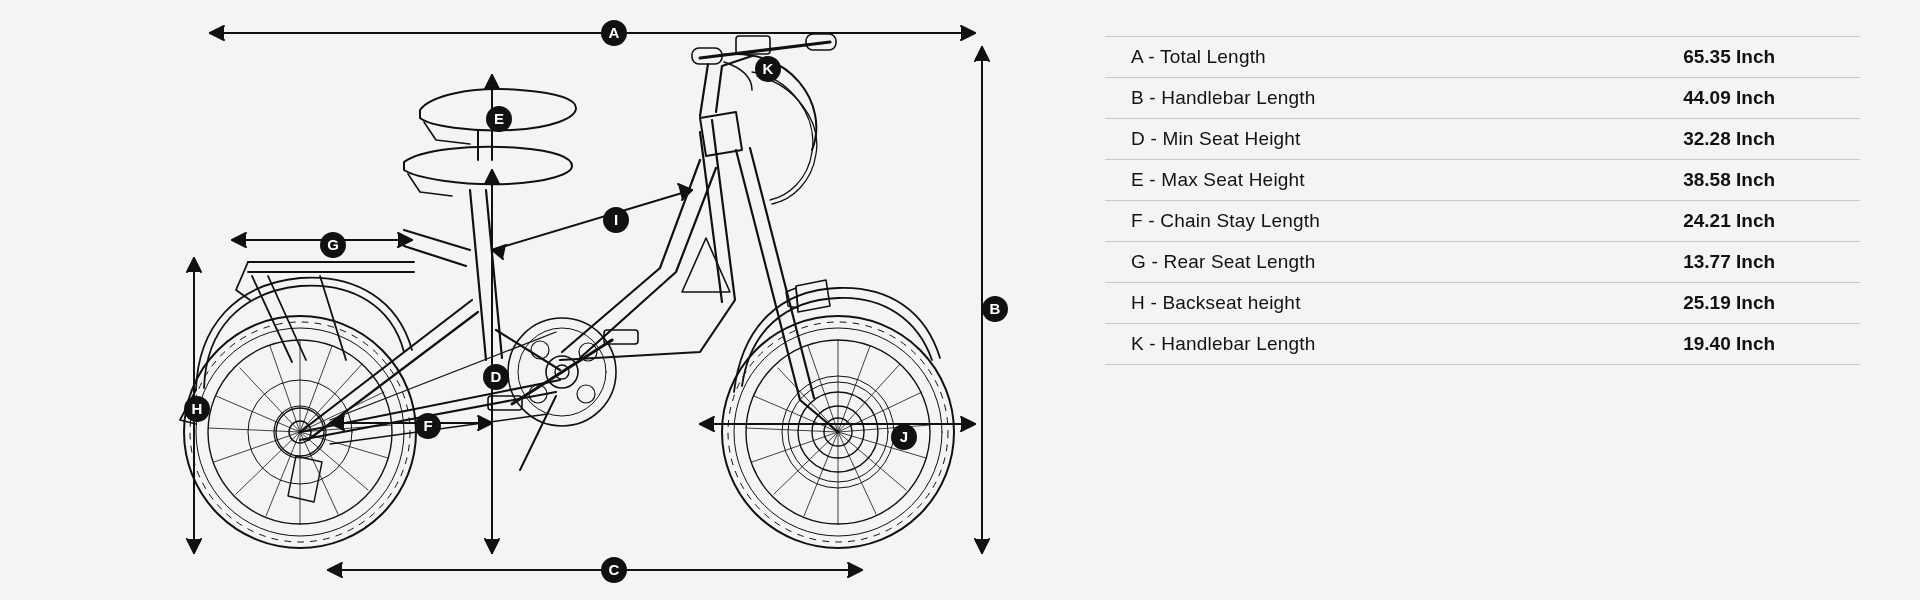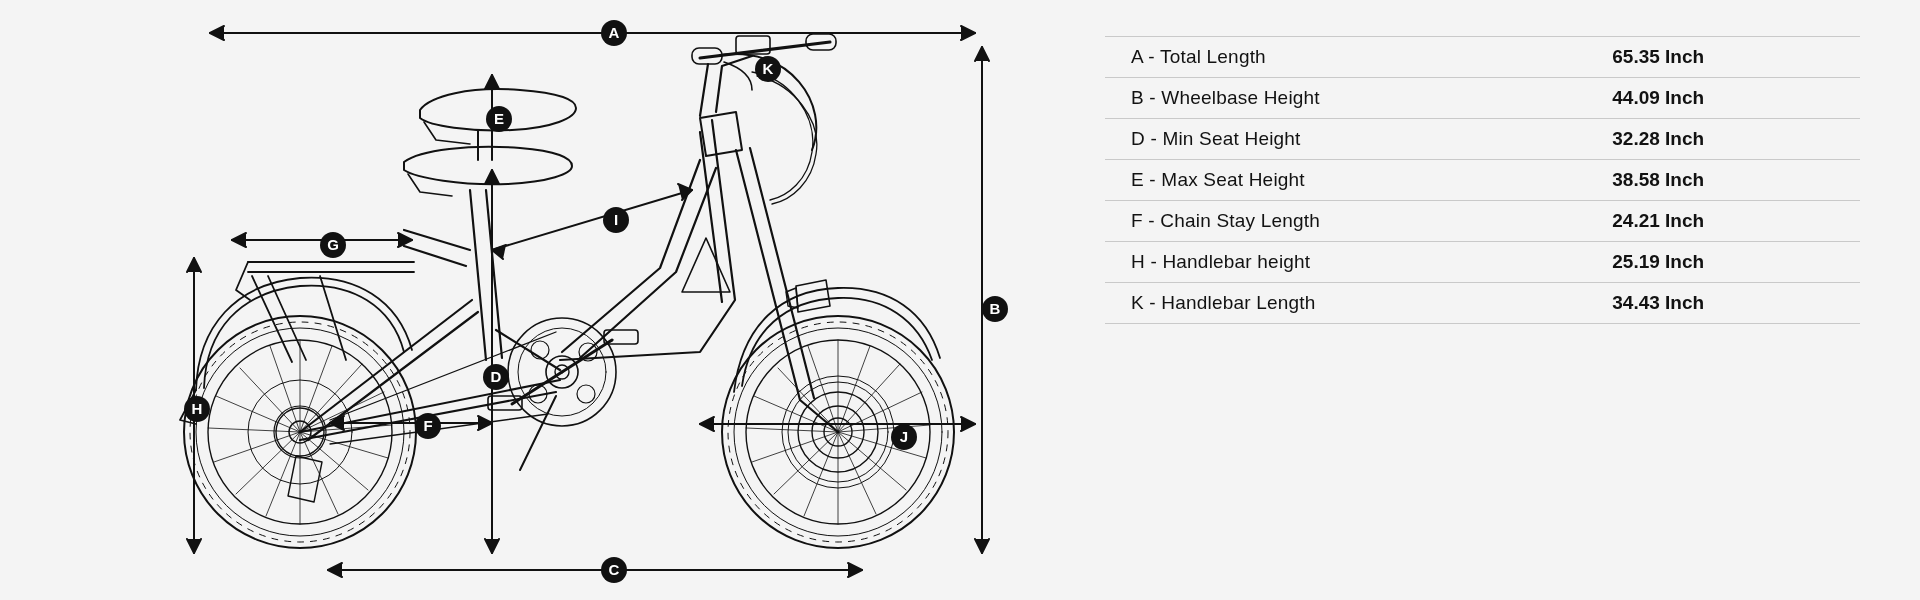--- a/index.html
+++ b/index.html
@@ -67,21 +67,21 @@
     color: #121212;
     font-family: "Liberation Sans", sans-serif;
   }
   .spec-label {
     text-align: left;
     padding-left: 26px !important;
     letter-spacing: .2px;
     margin-top: 16px;
   }
   .spec-value {
-    text-align: left;
+    text-align: center;
     padding-right: 14px !important;
     font-weight: bold;
   }
 </style>
 </head>
 <body>
 
 <div class="page">
 
   <div class="diagram">
@@ -350,40 +350,44 @@
   </div>
 
   <div class="specs">
     <table class="spec-table">
       <tbody>
         <tr>
           <td class="spec-label">A - Total Length</td>
           <td class="spec-value">65.35 Inch</td>
         </tr>
         <tr>
-          <td class="spec-label">B - Wheelbase Height</td>
+          <td class="spec-label">B - Handlebar Length</td>
           <td class="spec-value">44.09 Inch</td>
         </tr>
         <tr>
           <td class="spec-label">D - Min Seat Height</td>
           <td class="spec-value">32.28 Inch</td>
         </tr>
         <tr>
           <td class="spec-label">E - Max Seat Height</td>
           <td class="spec-value">38.58 Inch</td>
         </tr>
         <tr>
           <td class="spec-label">F - Chain Stay Length</td>
           <td class="spec-value">24.21 Inch</td>
         </tr>
         <tr>
-          <td class="spec-label">H - Handlebar height</td>
+          <td class="spec-label">G - Rear Seat Length</td>
+          <td class="spec-value">13.77 Inch</td>
+        </tr>
+        <tr>
+          <td class="spec-label">H - Backseat height</td>
           <td class="spec-value">25.19 Inch</td>
         </tr>
         <tr>
           <td class="spec-label">K - Handlebar Length</td>
-          <td class="spec-value">34.43 Inch</td>
+          <td class="spec-value">19.40 Inch</td>
         </tr>
       </tbody>
     </table>
   </div>
 
 </div>
 
 </body></html>

